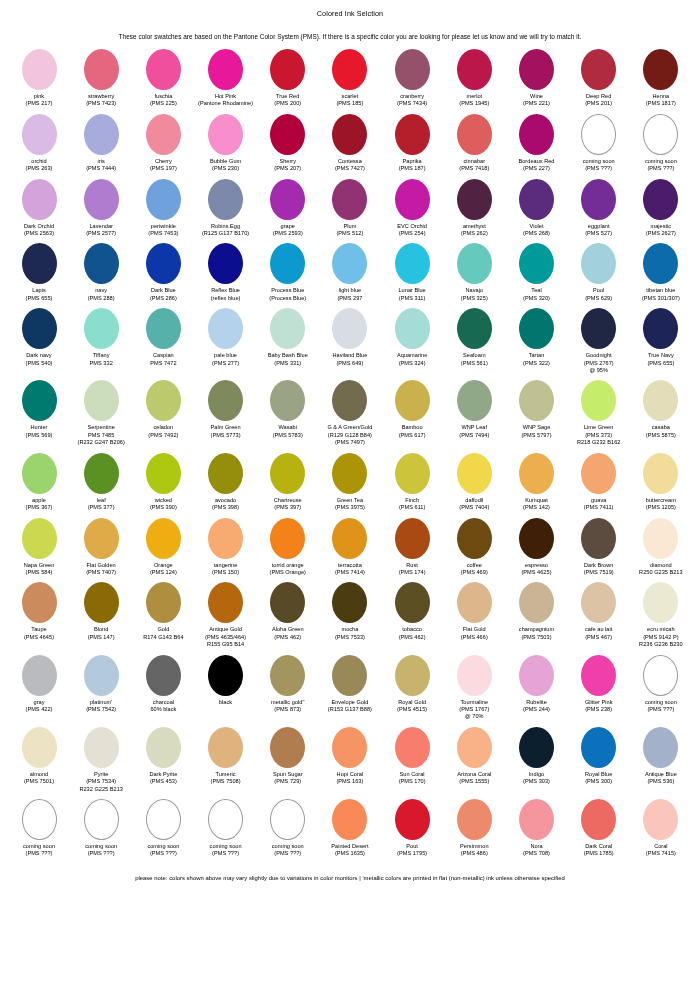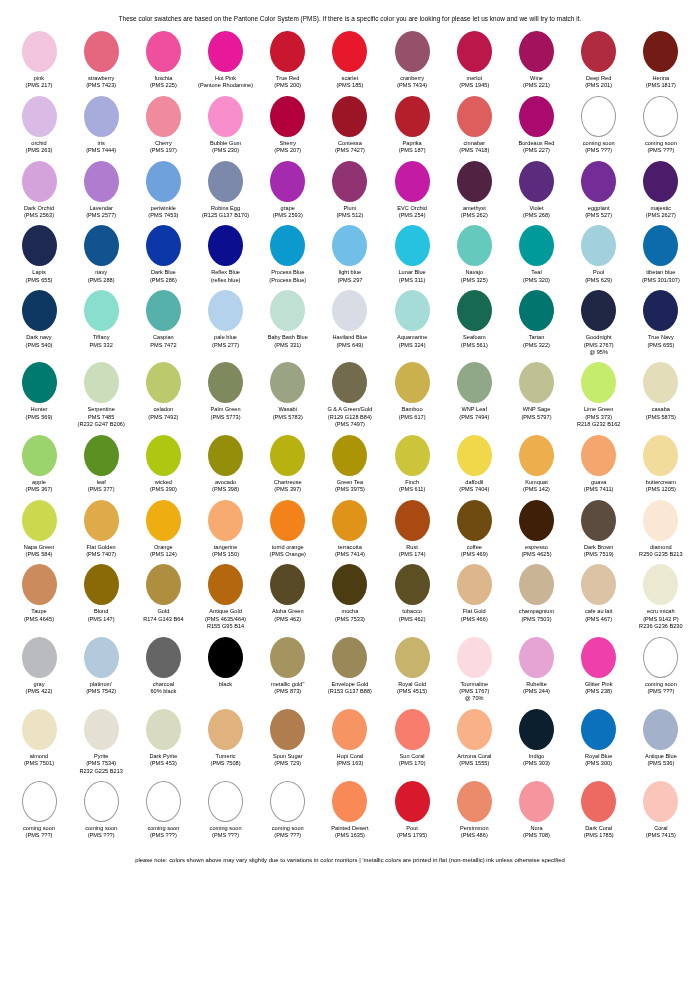--- a/index.html
+++ b/index.html
@@ -80,20 +80,21 @@
     text-align: center;
     font-size: 5.9px;
     padding-top: 11px;
     letter-spacing: 0.02px;
   }
 </style>
 </head>
 <body>
 
 <div id="page">
+  <div class="page-title">Colored Ink Selction</div>
   <div class="page-subtitle">These color swatches are based on the Pantone Color System (PMS).  If there is a specific color you are looking for  please let us know and we will try to match it.</div>
   <div class="grid" id="grid">
       <div class="row">
         <div class="cell">
           <div class="swatch" style="background: rgb(243, 196, 222);"></div>
           <div class="label">pink
 (PMS 217)</div>
         </div>
         <div class="cell">
           <div class="swatch" style="background: rgb(228, 103, 127);"></div>

